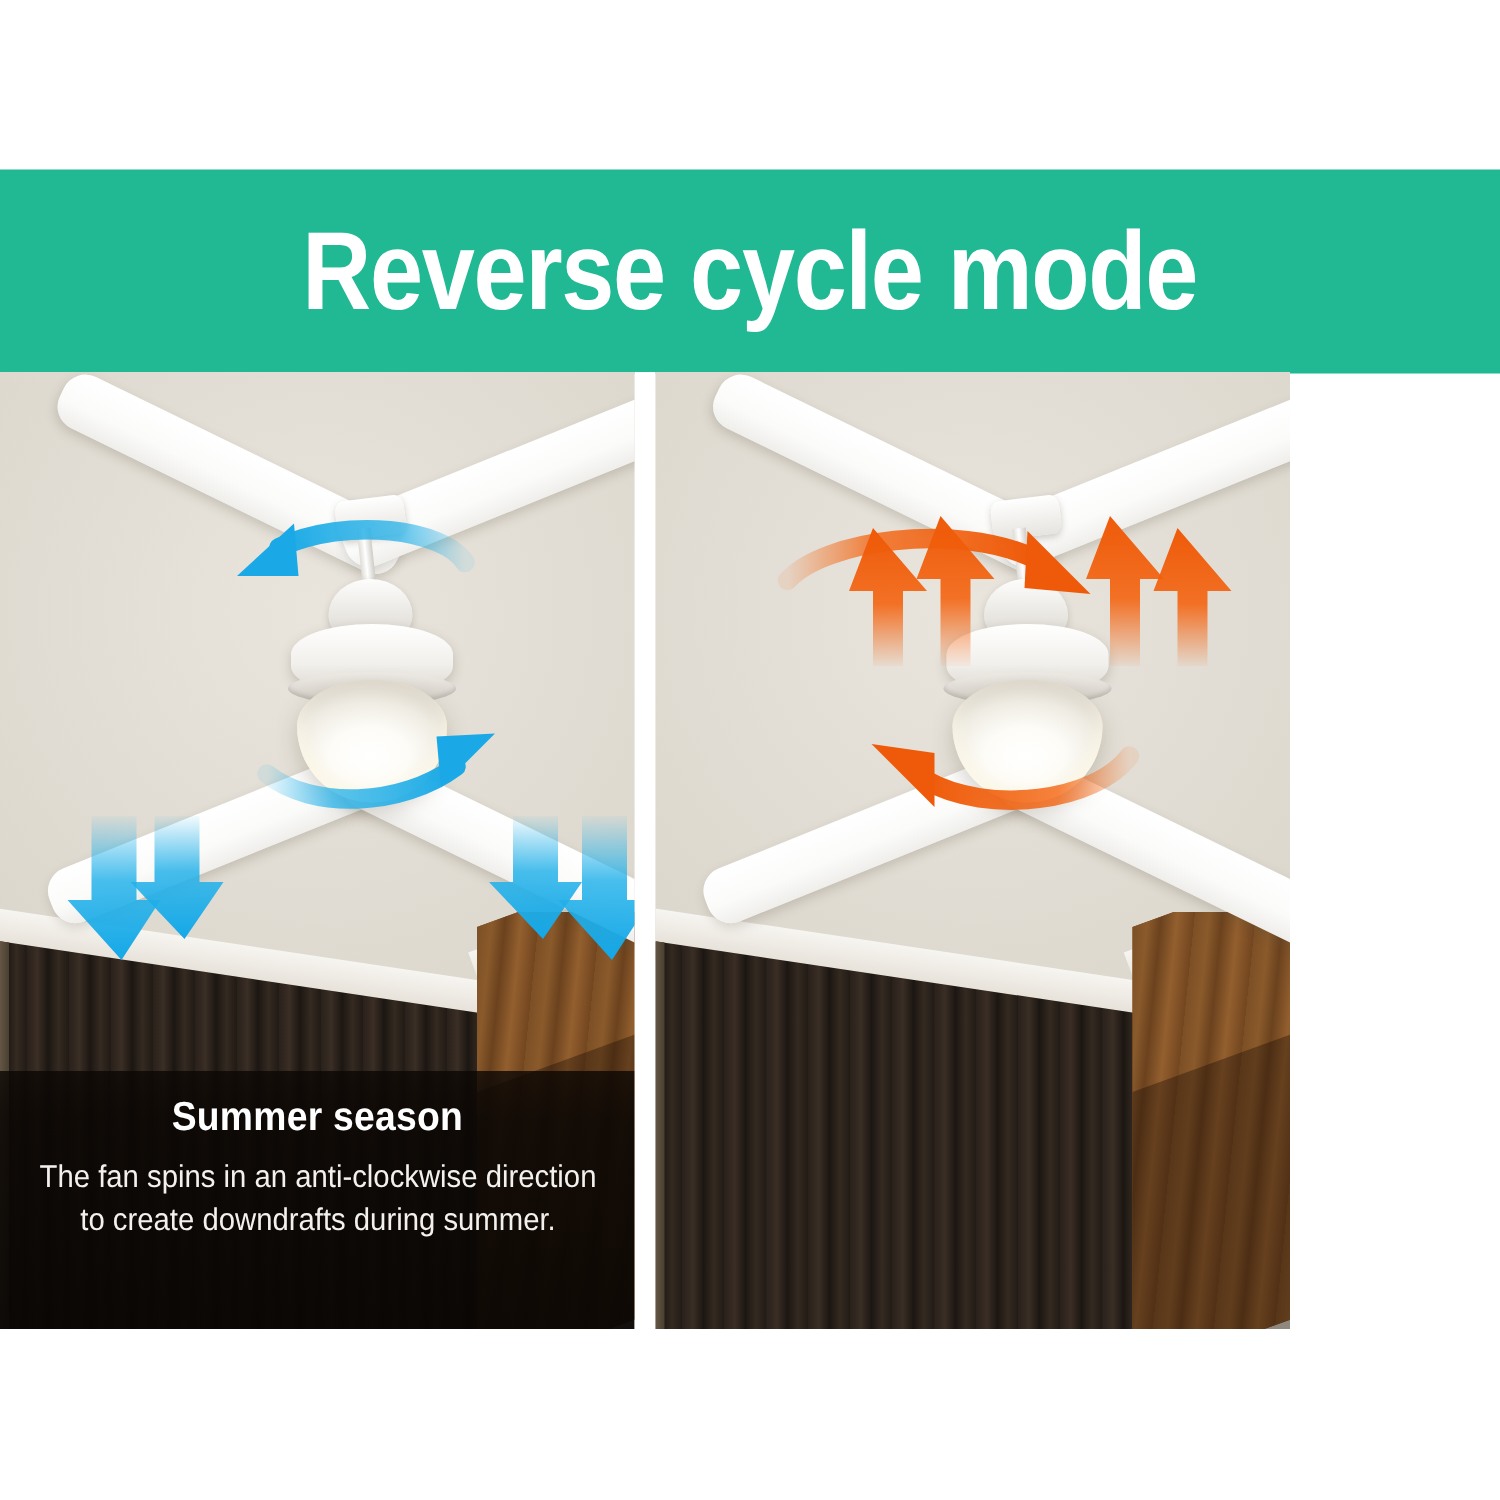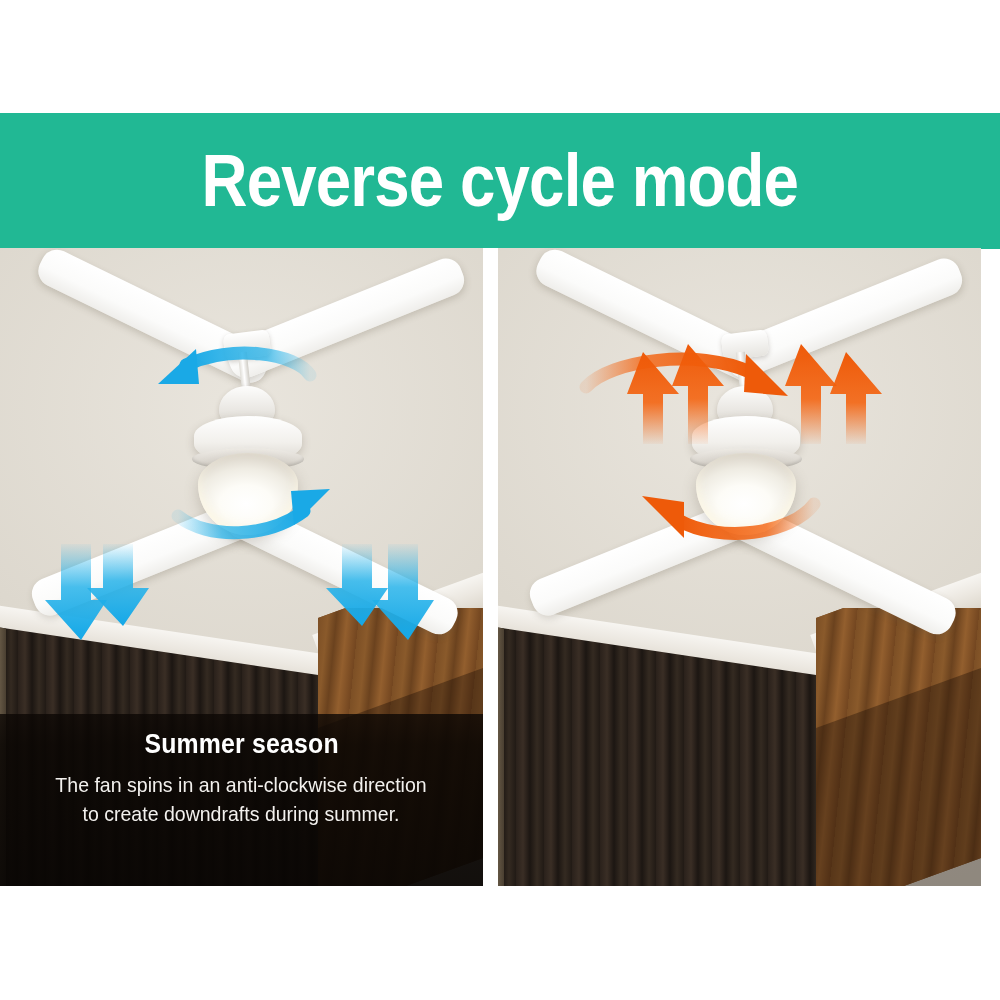--- a/index.html
+++ b/index.html
@@ -26,21 +26,21 @@
     letter-spacing: -1px;
     transform: scaleX(0.86);
     transform-origin: center;
     white-space: nowrap;
     line-height: 1;
   }
 
   
   .panels {
     position: absolute; left: 0; top: 248px;
-    width: 981px; height: 638px;
+    width: 860px; height: 638px;
     display: flex;
   }
   .panel {
     position: relative;
     width: 492px; height: 638px;
     overflow: hidden;
     background: #e3dfd7;
   }
   .gap { width: 16px; height: 638px; background: #ffffff; }
 

